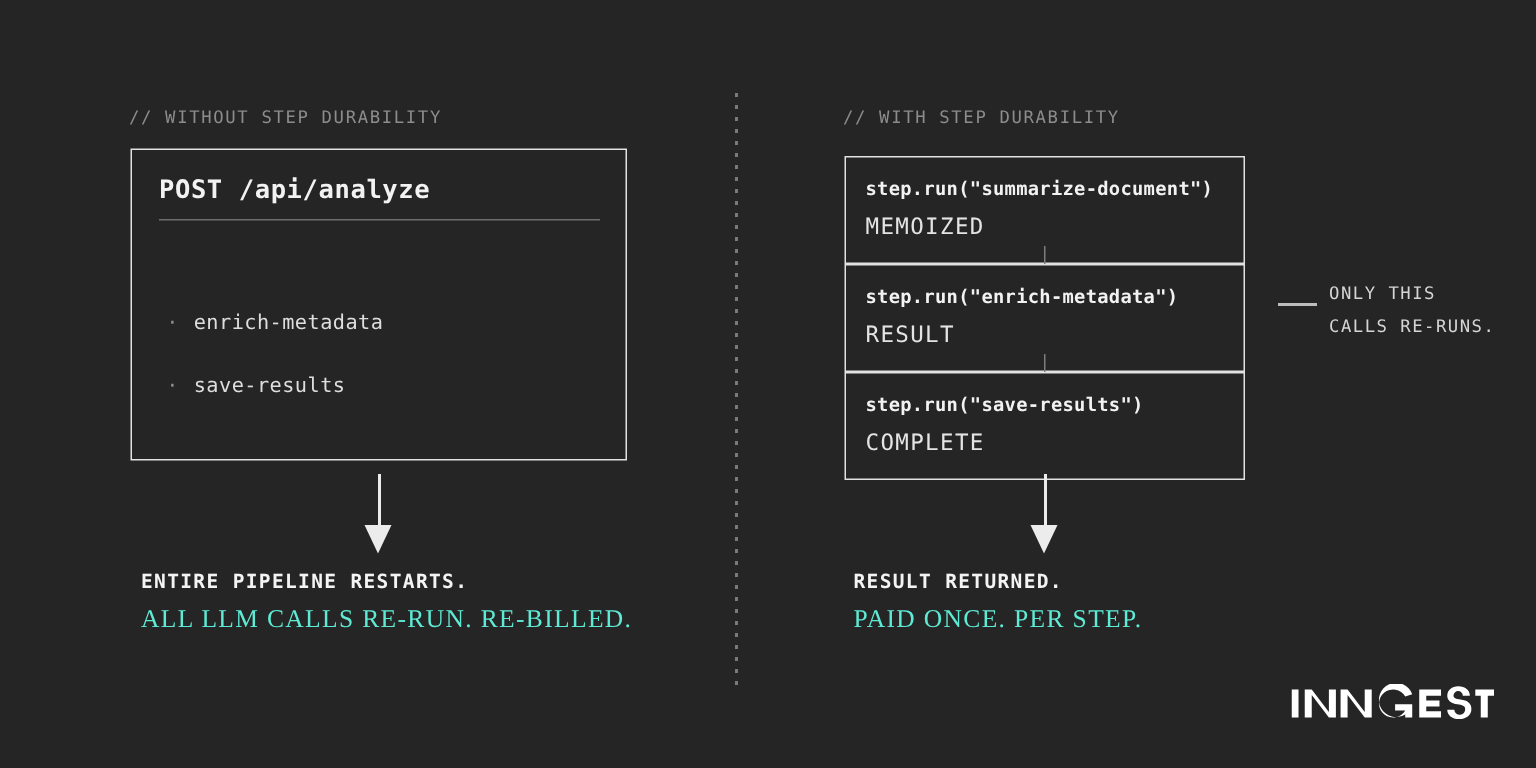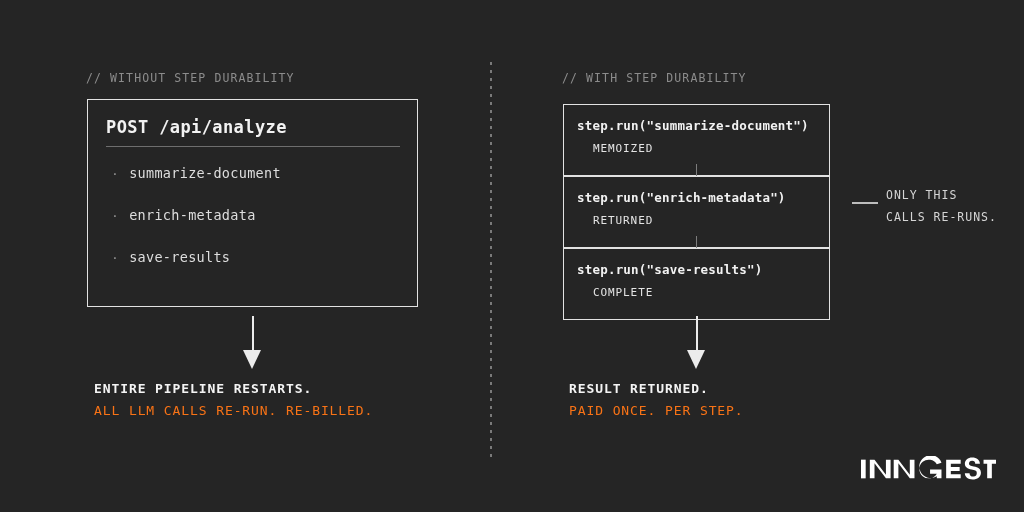--- a/index.html
+++ b/index.html
@@ -105,23 +105,23 @@
     left: 13px;
     top: 13px;
     font-size: 12.5px;
     font-weight: bold;
     color: #f2f2f2;
     letter-spacing: 0.2px;
     white-space: nowrap;
   }
   .step-state {
     position: absolute;
-    left: 29px;
+    left: 13px;
     top: 37px;
-    font-size: 11px;
+    font-size: 15px;
     color: #e4e4e4;
     letter-spacing: 0.9px;
     white-space: nowrap;
   }
 
   
   .connector {
     position: absolute;
     left: 696px;
     width: 1.4px;
@@ -177,24 +177,25 @@
   .cap-strong {
     position: absolute;
     font-size: 13px;
     font-weight: bold;
     color: #f4f4f4;
     letter-spacing: 0.9px;
     white-space: nowrap;
   }
   .cap-dim {
     position: absolute;
-    font-size: 13px;
-    color: #f97316;
+    font-size: 17px;
+    color: #5eead4;
     letter-spacing: 0.9px;
     white-space: nowrap;
+    font-family: Liberation Serif, serif;
   }
   #cap-left-strong  { left: 94px;  top: 381px; }
   #cap-left-dim     { left: 94px;  top: 403px; }
   #cap-right-strong { left: 569px; top: 381px; }
   #cap-right-dim    { left: 569px; top: 403px; }
 
   
   #brand {
     position: absolute;
     right: 28px;
@@ -209,39 +210,36 @@
 
   <div class="sec-head" id="head-left">// WITHOUT STEP DURABILITY</div>
   <div class="sec-head" id="head-right">// WITH STEP DURABILITY</div>
 
   <div id="divider"></div>
 
   <div id="mono-card"></div>
   <div id="mono-title">POST /api/analyze</div>
   <div id="mono-rule"></div>
 
-  <div class="mono-item" id="mono-item-0">
-    <span class="dot">·</span><span>summarize-document</span>
-  </div>
   <div class="mono-item" id="mono-item-1">
     <span class="dot">·</span><span>enrich-metadata</span>
   </div>
   <div class="mono-item" id="mono-item-2">
     <span class="dot">·</span><span>save-results</span>
   </div>
 
   <div class="step-card" id="step-card-0">
     <div class="step-call">step.run("summarize-document")</div>
     <div class="step-state">MEMOIZED</div>
   </div>
   <div class="connector" id="connector-0"></div>
 
   <div class="step-card" id="step-card-1">
     <div class="step-call">step.run("enrich-metadata")</div>
-    <div class="step-state">RETURNED</div>
+    <div class="step-state">RESULT</div>
   </div>
   <div class="connector" id="connector-1"></div>
 
   <div class="step-card" id="step-card-2">
     <div class="step-call">step.run("save-results")</div>
     <div class="step-state">COMPLETE</div>
   </div>
 
   <div id="callout-dash"></div>
   <div class="callout-line" id="callout-line-0">ONLY THIS</div>

